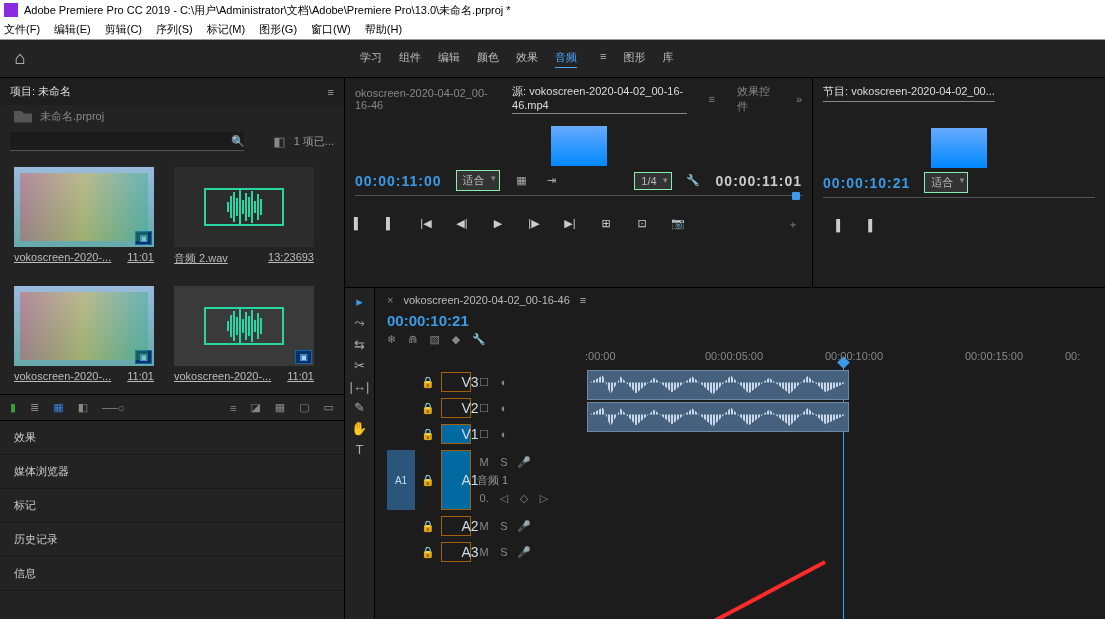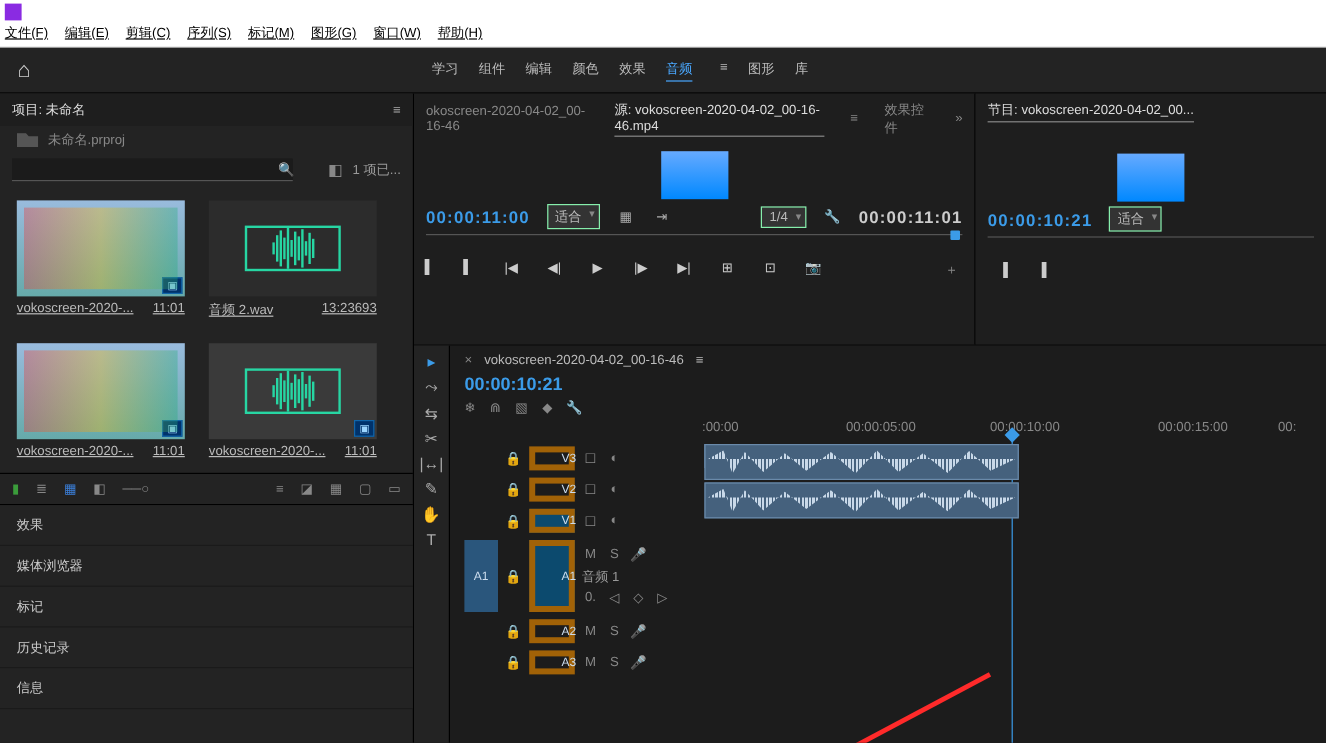--- a/index.html
+++ b/index.html
@@ -1,19 +1,19 @@
 <!DOCTYPE html>
 <html><head>
 <meta charset="utf-8">
 <style>
 * { margin:0; padding:0; box-sizing:border-box; font-family:"Microsoft YaHei",Arial,sans-serif; font-size:11px; }
 body { background:#1a1a1a; color:#ccc; width:1105px; height:619px; overflow:hidden; }
 .titlebar { background:#fff; color:#000; padding:2px 4px; display:flex; align-items:center; gap:6px; height:20px;}
 .titlebar .logo { width:14px; height:14px; background:#8a2be2; display:inline-block; }
-.menubar { background:#fff; color:#000; padding:0 4px; height:20px; display:flex; gap:14px; border-bottom:1px solid #999;text-decoration:underline;}
+.menubar { background:#fff; color:#000; padding:0 4px; height:20px; display:flex; gap:14px; align-items:center; border-bottom:1px solid #999;}
 .menubar span { cursor:default; }
 .appbody { display:flex; flex-direction:column; background:#232323; height:579px;}
 .toprow { display:flex; align-items:center; height:38px; background:#232323; border-bottom:1px solid #000;}
 .home-icon { width:40px; display:flex; justify-content:center; align-items:center; font-size:18px; color:#ccc;}
 .workspace-tabs { display:flex; gap:17px; margin-left:320px;}
 .workspace-tabs span { color:#bbb; cursor:default;}
 .workspace-tabs .active { color:#4aa8ff; border-bottom:1px solid #4aa8ff; padding-bottom:2px;}
 .ws-menu { margin-left:6px; color:#4aa8ff; }
 .mainrow { display:flex; flex:1; min-height:0;}
 .leftcol { width:345px; background:#232323; display:flex; flex-direction:column; border-right:1px solid #000;}
@@ -75,35 +75,36 @@
 .tlruler span{position:absolute;top:0;}
 .tlruler .play{position:absolute;top:12px;height:300px;width:1px;background:#3b9be8;}
 .tlruler .playhead{position:absolute;top:8px;width:9px;height:9px;background:#3b9be8;transform:translateX(-4px) rotate(45deg);}
 .tracks { display:flex; flex-direction:column; gap:2px; padding:0 0 0 12px; position:relative;}
 .track { display:flex; align-items:center; height:24px; }
 .track.tall{height:40px;}
 .trkhdr { display:flex; align-items:center; gap:6px; width:200px;}
 .srcpatch { width:28px; height:22px; background:#2a567c; color:#cde; display:flex; align-items:center; justify-content:center; font-size:10px;}
 .srcpatch.empty{background:transparent;}
 .lock{color:#888;width:14px;text-align:center;}
-.tgtpatch{width:26px;height:20px;border:5px solid #a16207;color:#cde;display:flex;align-items:center;justify-content:center;font-size:10px;padding-left:28px;}
-.tgtpatch.on{background:#0c4a6e;}
+.tgtpatch{width:26px;height:20px;border:1px solid #a16207;color:#cde;display:flex;align-items:center;justify-content:center;font-size:14px;padding-left:28px;}
+.tgtpatch.on{background:#0369a1;}
 .trkbtns{display:flex;gap:6px;color:#888;font-size:10px;}
 .trkbtns span{width:14px;text-align:center;}
 .clip{position:absolute;height:20px;background:#5a7fa8;border:1px solid #7aa0c8;color:#e8f0fa;font-size:9px;padding:1px 4px;overflow:hidden;white-space:nowrap;}
 .aclip{position:absolute;background:#45617d;border:1px solid #6a8aaa;overflow:hidden;}
 .aclip .wv{position:absolute;inset:2px;background:repeating-linear-gradient(90deg,#c8d8e8 0,#c8d8e8 2px,transparent 2px,transparent 3px);clip-path:polygon(0 40%,5% 10%,8% 90%,12% 15%,18% 85%,25% 20%,32% 80%,40% 15%,48% 90%,55% 10%,62% 85%,70% 20%,78% 88%,85% 12%,92% 80%,100% 40%);} 
 .arrow-ann{position:absolute;width:150px;height:4px;background:#ff2a2a;transform:rotate(-28deg);transform-origin:right center;}
 .arrow-ann::after{content:"";position:absolute;left:-8px;top:-6px;border:8px solid transparent;border-right-color:#ff2a2a;}
 </style>
 </head>
 <body>
 
 <div class="titlebar">
   <span class="logo"></span>
+  <span>Adobe Premiere Pro CC 2019 - C:\用户\Administrator\文档\Adobe\Premiere Pro\13.0\未命名.prproj *</span>
 </div>
 
 <div class="menubar">
   <span>文件(F)</span>
   <span>编辑(E)</span>
   <span>剪辑(C)</span>
   <span>序列(S)</span>
   <span>标记(M)</span>
   <span>图形(G)</span>
   <span>窗口(W)</span>

